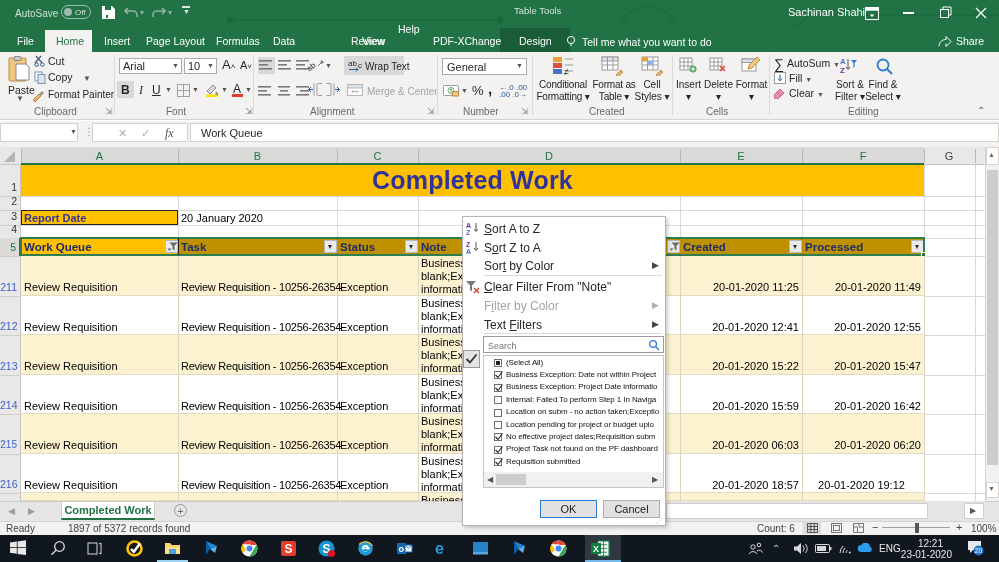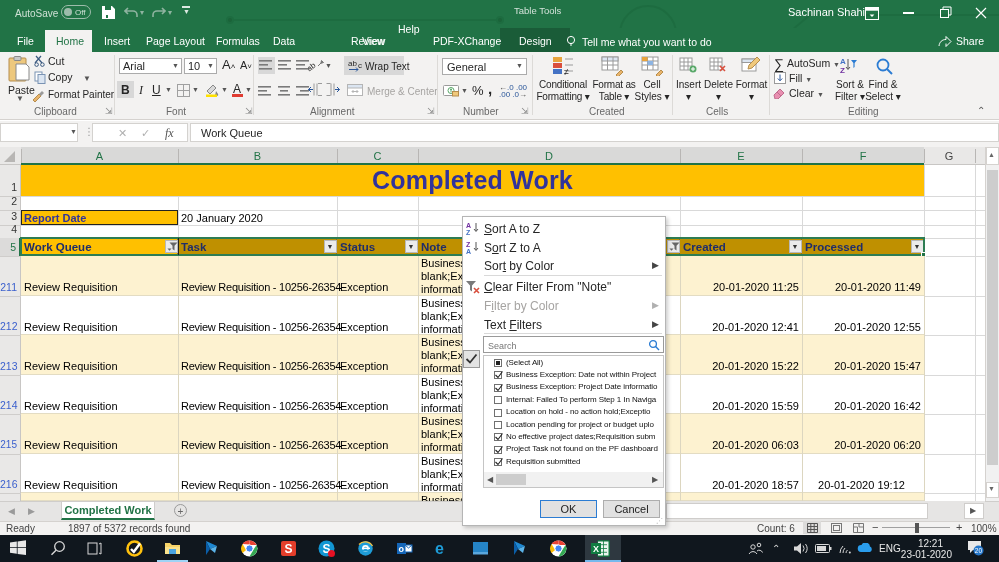--- a/index.html
+++ b/index.html
@@ -554,21 +554,21 @@
       </svg>
 <div class="ab tx" style="left:506px;top:369.9px;width:158px;overflow:hidden;font-size:8px;letter-spacing:-0.1px;color:#111;">Business Exception: Date not within Project</div>
 <div class="ab" style="left:494px;top:383.8px;width:8px;height:8px;background:#fff;border:1px solid #707070;"></div>
 <svg class="ab" style="left:494px;top:382.8px;" width="10" height="10" viewBox="0 0 10 10">
         <path d="M1.5 5 L4 7.5 L8.5 1.5" stroke="#222" stroke-width="1.1" fill="none"></path>
       </svg>
 <div class="ab tx" style="left:506px;top:382.3px;width:158px;overflow:hidden;font-size:8px;letter-spacing:-0.1px;color:#111;">Business Exception: Project Date informatio</div>
 <div class="ab" style="left:494px;top:396.2px;width:8px;height:8px;background:#fff;border:1px solid #707070;"></div>
 <div class="ab tx" style="left:506px;top:394.7px;width:158px;overflow:hidden;font-size:8px;letter-spacing:-0.1px;color:#111;">Internal: Failed To perform Step 1 In Naviga</div>
 <div class="ab" style="left:494px;top:408.6px;width:8px;height:8px;background:#fff;border:1px solid #707070;"></div>
-<div class="ab tx" style="left:506px;top:407.1px;width:158px;overflow:hidden;font-size:8px;letter-spacing:-0.1px;color:#111;">Location on hold - no action hold;Exceptio</div>
+<div class="ab tx" style="left:506px;top:407.1px;width:158px;overflow:hidden;font-size:8px;letter-spacing:-0.1px;color:#111;">Location on subm - no action taken;Exceptio</div>
 <div class="ab" style="left:494px;top:421.0px;width:8px;height:8px;background:#fff;border:1px solid #707070;"></div>
 <div class="ab tx" style="left:506px;top:419.5px;width:158px;overflow:hidden;font-size:8px;letter-spacing:-0.1px;color:#111;">Location pending for project or budget uplo</div>
 <div class="ab" style="left:494px;top:433.4px;width:8px;height:8px;background:#fff;border:1px solid #707070;"></div>
 <svg class="ab" style="left:494px;top:432.4px;" width="10" height="10" viewBox="0 0 10 10">
         <path d="M1.5 5 L4 7.5 L8.5 1.5" stroke="#222" stroke-width="1.1" fill="none"></path>
       </svg>
 <div class="ab tx" style="left:506px;top:431.9px;width:158px;overflow:hidden;font-size:8px;letter-spacing:-0.1px;color:#111;">No effective project dates;Requisition subm</div>
 <div class="ab" style="left:494px;top:445.8px;width:8px;height:8px;background:#fff;border:1px solid #707070;"></div>
 <svg class="ab" style="left:494px;top:444.8px;" width="10" height="10" viewBox="0 0 10 10">
         <path d="M1.5 5 L4 7.5 L8.5 1.5" stroke="#222" stroke-width="1.1" fill="none"></path>

